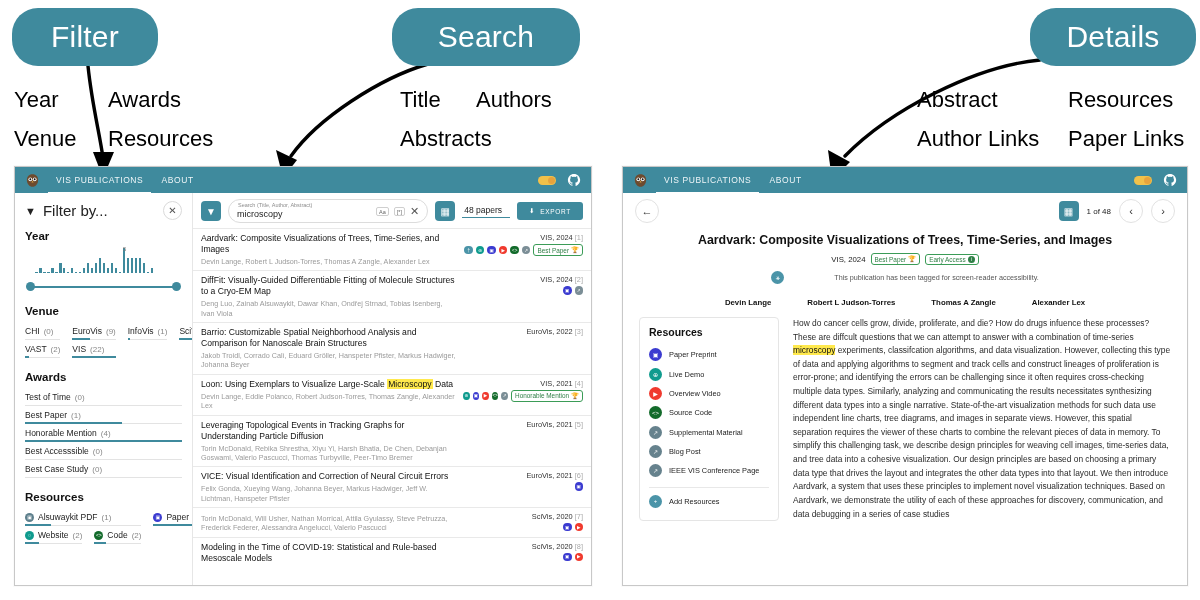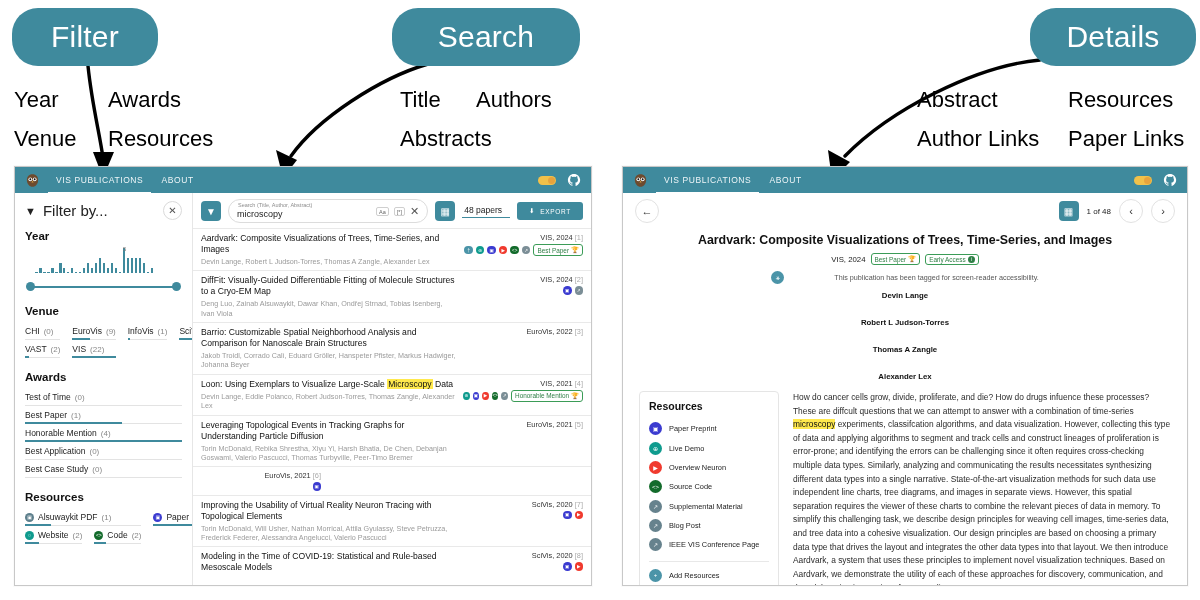--- a/index.html
+++ b/index.html
@@ -197,21 +197,21 @@
   .detail-head { text-align:center; padding:4px 40px 0 40px; }
   .d-title { font-size:12.4px; font-weight:bold; color:#111; }
   .d-meta { margin-top:6px; display:flex; align-items:center; justify-content:center; gap:5px; }
   .d-meta .venue { font-size:7.8px; color:#222; }
   .a11y-line { margin-top:6px; display:flex; align-items:center; justify-content:center; gap:6px; }
   .a11y-dot {
     width:13px; height:13px; border-radius:50%; background:#4b94a8;
     display:flex; align-items:center; justify-content:center; color:#fff; font-size:7px;
   }
   .a11y-txt { font-size:7.2px; color:#555;margin-left:44px; }
-  .authors-line { margin-top:7px; display:flex; align-items:center; justify-content:center; gap:18px;flex-direction:column; }
+  .authors-line { margin-top:14px; display:flex; align-items:center; justify-content:center; gap:36px; }
   .author { font-size:7.8px; font-weight:bold; color:#111; }
 
   .detail-body { display:flex; gap:14px; padding:10px 16px 0 16px; }
   .res-card {
     width:140px; flex:0 0 140px;
     border:1px solid #e5e5e5; border-radius:4px;
     padding:8px 9px 6px 9px; background:#fff;
   }
   .res-card h4 { margin:0 0 7px 0; font-size:10.5px; color:#111; }
   .res-item { display:flex; align-items:center; gap:7px; padding:3.2px 0; }
@@ -381,21 +381,21 @@
             <span>Best Paper</span>
             <span class="cnt">(1)</span>
             <span class="fillbar" style="width: 62%;"></span>
           </div>
           <div class="chip">
             <span>Honorable Mention</span>
             <span class="cnt">(4)</span>
             <span class="fillbar" style="width: 100%;"></span>
           </div>
           <div class="chip">
-            <span>Best Application</span>
+            <span>Best Accesssible</span>
             <span class="cnt">(0)</span>
           </div>
           <div class="chip">
             <span>Best Case Study</span>
             <span class="cnt">(0)</span>
           </div>
         </div>
 
       <div class="sect-title big">Resources</div>
       <div class="chip-grid" id="res-grid">
@@ -518,30 +518,33 @@
           <div class="paper-row">
             <div class="paper-main">
               <div class="p-title">Leveraging Topological Events in Tracking Graphs for Understanding Particle Diffusion</div>
               <div class="p-auth">Torin McDonald, Rebika Shrestha, Xiyu Yi, Harsh Bhatia, De Chen, Debanjan Goswami, Valerio Pascucci, Thomas Turbyville, Peer-Timo Bremer</div>
             </div>
             <div class="paper-side">
               <div class="p-venue"><span>EuroVis, 2021 </span><span class="idx">[5]</span></div>
             </div>
           </div>
           <div class="paper-row">
+            <div class="paper-main">
+              <div class="p-title">VICE: Visual Identification and Correction of Neural Circuit Errors</div>
+              <div class="p-auth">Felix Gonda, Xueying Wang, Johanna Beyer, Markus Hadwiger, Jeff W. Lichtman, Hanspeter Pfister</div>
+            </div>
             <div class="paper-side">
               <div class="p-venue"><span>EuroVis, 2021 </span><span class="idx">[6]</span></div>
               <div class="p-badges">
                 <span class="p-dot" style="background: rgb(59, 59, 208);">▣</span>
               </div>
             </div>
           </div>
           <div class="paper-row">
             <div class="paper-main">
-              <div class="p-title">Improving the Usability of Virtual Reality Neuron Tracing with Topological Elements</div>
               <div class="p-auth">Torin McDonald, Will Usher, Nathan Morrical, Attila Gyulassy, Steve Petruzza, Frederick Federer, Alessandra Angelucci, Valerio Pascucci</div>
             </div>
             <div class="paper-side">
               <div class="p-venue"><span>SciVis, 2020 </span><span class="idx">[7]</span></div>
               <div class="p-badges">
                 <span class="p-dot" style="background: rgb(59, 59, 208);">▣</span>
                 <span class="p-dot" style="background: rgb(240, 58, 46);">▶</span>
               </div>
             </div>
           </div>
@@ -625,21 +628,21 @@
           <div class="res-item">
             <span class="res-ico" style="background: rgb(59, 59, 208);">▣</span>
             <span class="res-label">Paper Preprint</span>
           </div>
           <div class="res-item">
             <span class="res-ico" style="background: rgb(15, 155, 142);">⊕</span>
             <span class="res-label">Live Demo</span>
           </div>
           <div class="res-item">
             <span class="res-ico" style="background: rgb(240, 58, 46);">▶</span>
-            <span class="res-label">Overview Neuron</span>
+            <span class="res-label">Overview Video</span>
           </div>
           <div class="res-item">
             <span class="res-ico" style="background: rgb(19, 107, 43);">&lt;&gt;</span>
             <span class="res-label">Source Code</span>
           </div>
           <div class="res-item">
             <span class="res-ico" style="background: rgb(102, 130, 141);">↗</span>
             <span class="res-label">Supplemental Material</span>
           </div>
           <div class="res-item">

